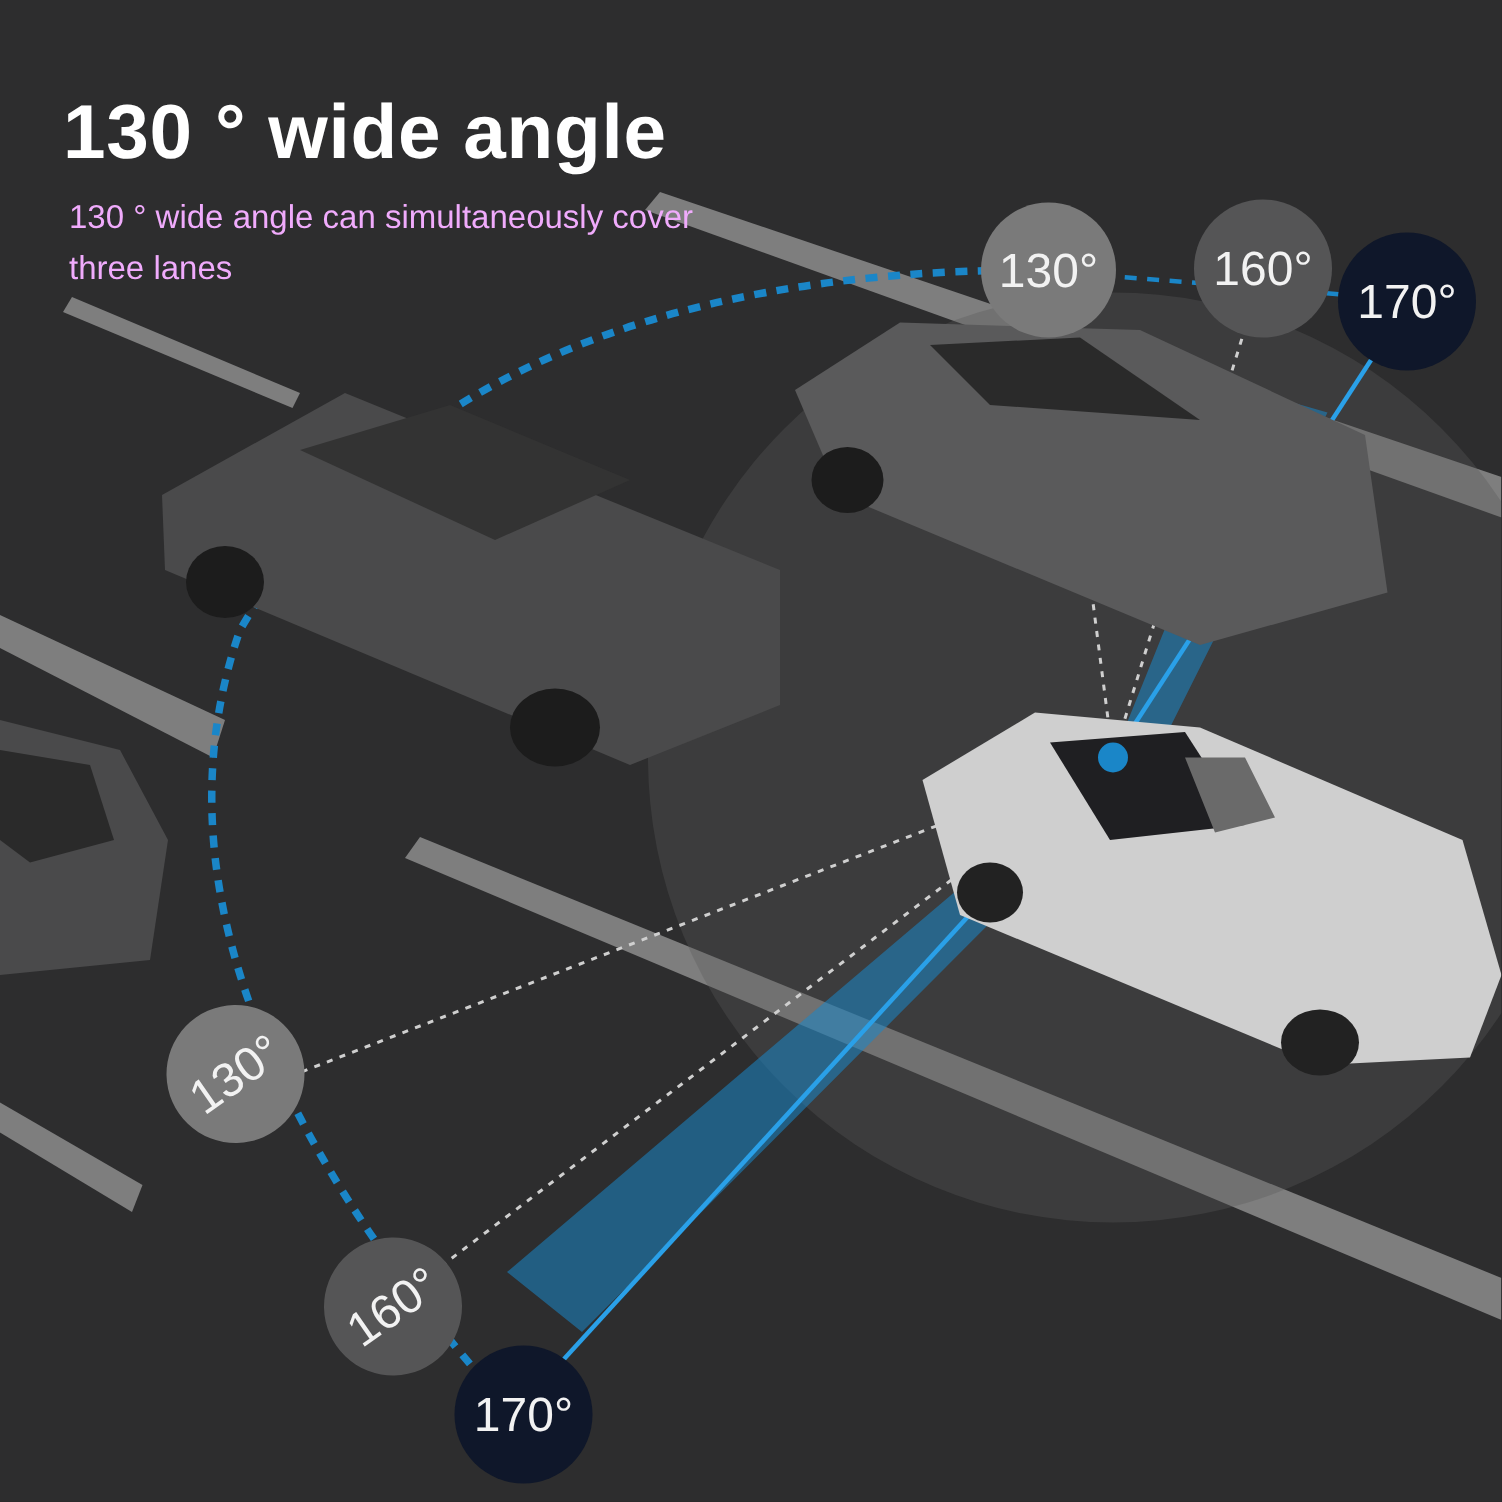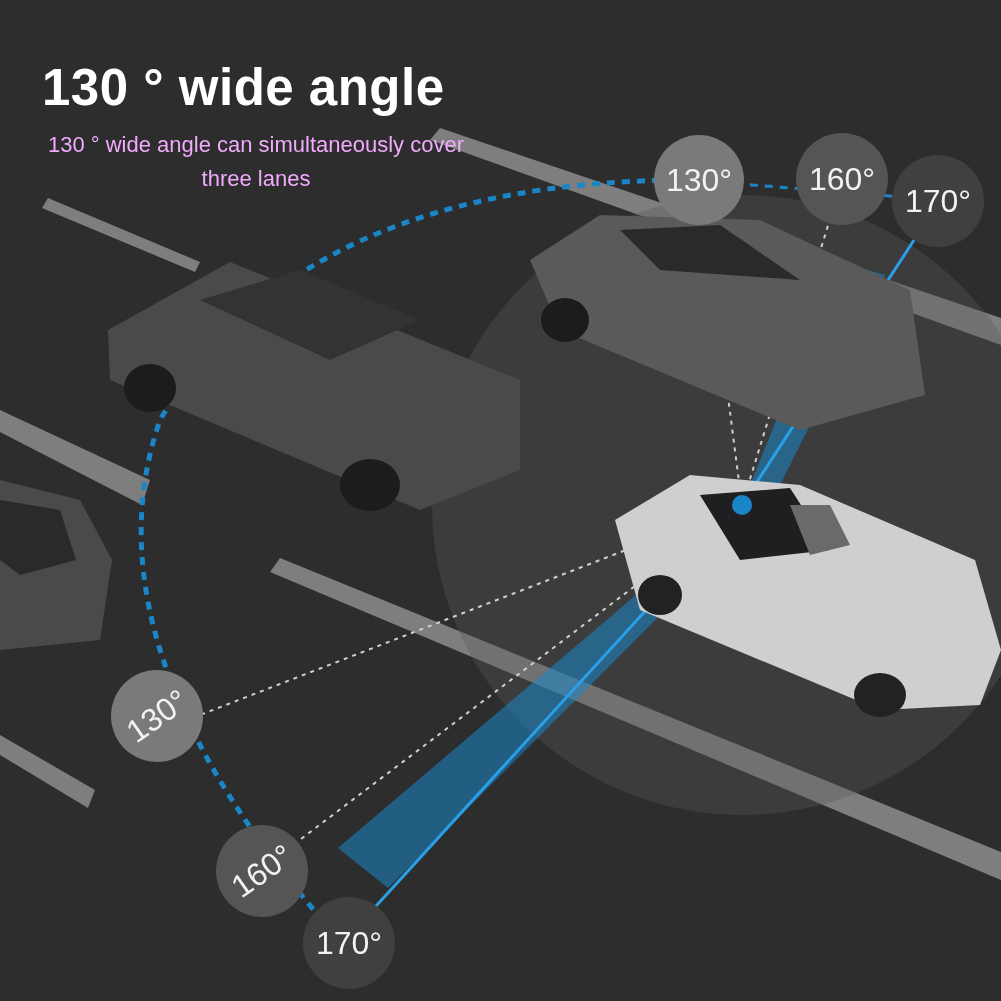--- a/index.html
+++ b/index.html
@@ -1,24 +1,24 @@
 <!DOCTYPE html>
 <html><head>
 <meta charset="utf-8">
 <style>
   html, body { margin:0; padding:0; }
   body { width:1001px; height:1001px; overflow:hidden; background:#2b2b2c; font-family:"Liberation Sans", sans-serif; }
-  .scene { position:relative; width:1001px; height:1001px; background:#2d2d2e; overflow:hidden;text-align:center; }
+  .scene { position:relative; width:1001px; height:1001px; background:#2d2d2e; overflow:hidden; }
   svg.art { position:absolute; left:0; top:0; }
   .title { position:absolute; left:42px; top:58px; font-size:51px; font-weight:bold; color:#ffffff; letter-spacing:0.5px; }
   .subtitle { position:absolute; left:46px; top:128px; font-size:22px; color:#f0abfc; line-height:34px; width:420px; }
   .badge { position:absolute; border-radius:50%; display:flex; align-items:center; justify-content:center; color:#f2f2f2; font-size:32px; }
   .badge.gray { background:#7a7a7a; }
   .badge.dark { background:#555556; }
-  .badge.blue { background:#404040; }
+  .badge.blue { background:#0f172a; }
 </style>
 </head>
 <body>
 
 <div class="scene">
   <svg class="art" width="1001" height="1001" viewBox="0 0 1001 1001">
 
     <g fill="#9a9a9a" opacity="0.75">
       <polygon points="42,208 48,198 200,262 195,272"></polygon>
       <polygon points="430,140 440,128 1001,318 1001,345"></polygon>

